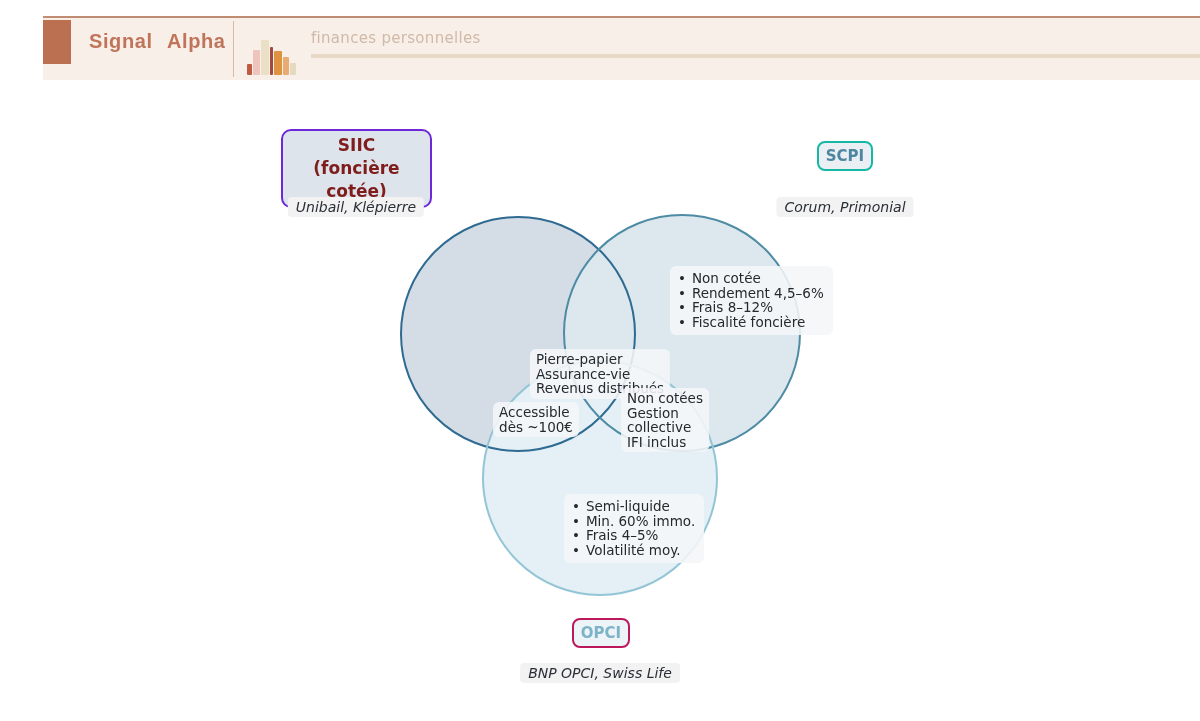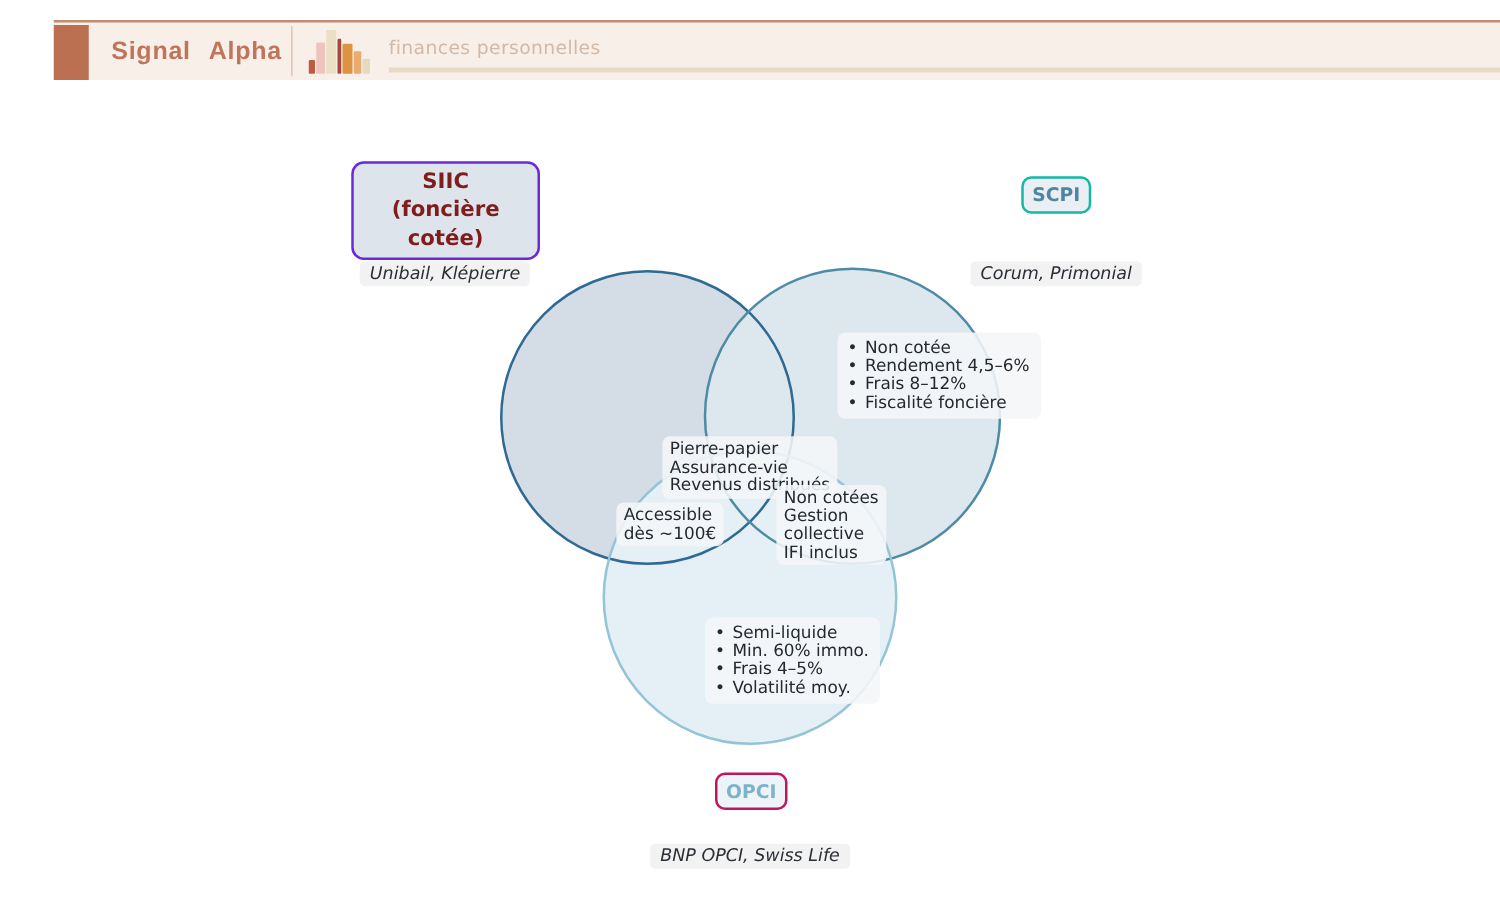--- a/index.html
+++ b/index.html
@@ -1,21 +1,21 @@
 <!DOCTYPE html>
 <html><head>
 <meta charset="utf-8">
 <style>
   * { margin:0; padding:0; box-sizing:border-box; }
   html,body { width:1200px; height:721px; background:#ffffff; overflow:hidden;
               font-family:"DejaVu Sans","Liberation Sans",sans-serif; }
   .stage { position:absolute; left:0; top:0; width:1200px; height:721px; }
 
   
-  .header { position:absolute; left:43px; top:16px; right:0; height:48px;
+  .header { position:absolute; left:43px; top:16px; right:0; height:64px;
             background:#f8efe9; border-top:2px solid #c18d72; }
   .brand-square { position:absolute; left:0; top:2px; width:28px; height:44px;
                   background:#bb7051; }
   .brand { position:absolute; left:46px; top:0; height:46px; line-height:46px;
            font-family:"Liberation Sans",sans-serif; font-weight:bold; font-size:20px;
            letter-spacing:0.6px; word-spacing:9px; color:#c0745a; }
   .hdr-divider { position:absolute; left:190px; top:3px; bottom:3px; width:1px;
                  background:#d9b9a1; }
   .bars-icon { position:absolute; left:204px; bottom:5px; width:52px; height:40px;
                display:flex; align-items:flex-end; gap:1px; }
@@ -44,21 +44,21 @@
               background:#dde4eb; border:2px solid #6d28d9; color:#7f1d1d;
               font-size:17px; line-height:23px; }
   .box-scpi { left:817px; top:141px; width:56px; padding:4px 0;
               background:#e9eff2; border:2px solid #14b8a6; color:#4c86a1;
               font-size:15px; border-radius:8px; }
   .box-opci { left:572px; top:618px; width:58px; padding:4px 0;
               background:#edf4f7; border:2px solid #be185d; color:#7cb3c8;
               font-size:15px; border-radius:8px; }
   .examples { position:absolute; transform:translateX(-50%); white-space:nowrap;
               font-style:italic; font-size:14px; color:#2a2e35;
-              background:#f2f2f3; padding:2px 8px; border-radius:4px;margin-top:12px; }
+              background:#f2f2f3; padding:2px 8px; border-radius:4px; }
   .ex-siic { left:356px; top:197px; }
   .ex-scpi { left:845px; top:197px; }
   .ex-opci { left:600px; top:663px; }
 
   .chip { position:absolute; background:rgba(245,246,248,0.88); border-radius:6px;
           color:#24292f; font-size:13.5px; line-height:14.6px; }
   .bullets { padding:5px 9px 6px 8px; list-style:none; text-align:left; }
   .bullets li::before { content:"•"; margin-right:6px; }
   .chip-siic { left:431px; top:266px; }
   .chip-scpi { left:670px; top:266px; }

